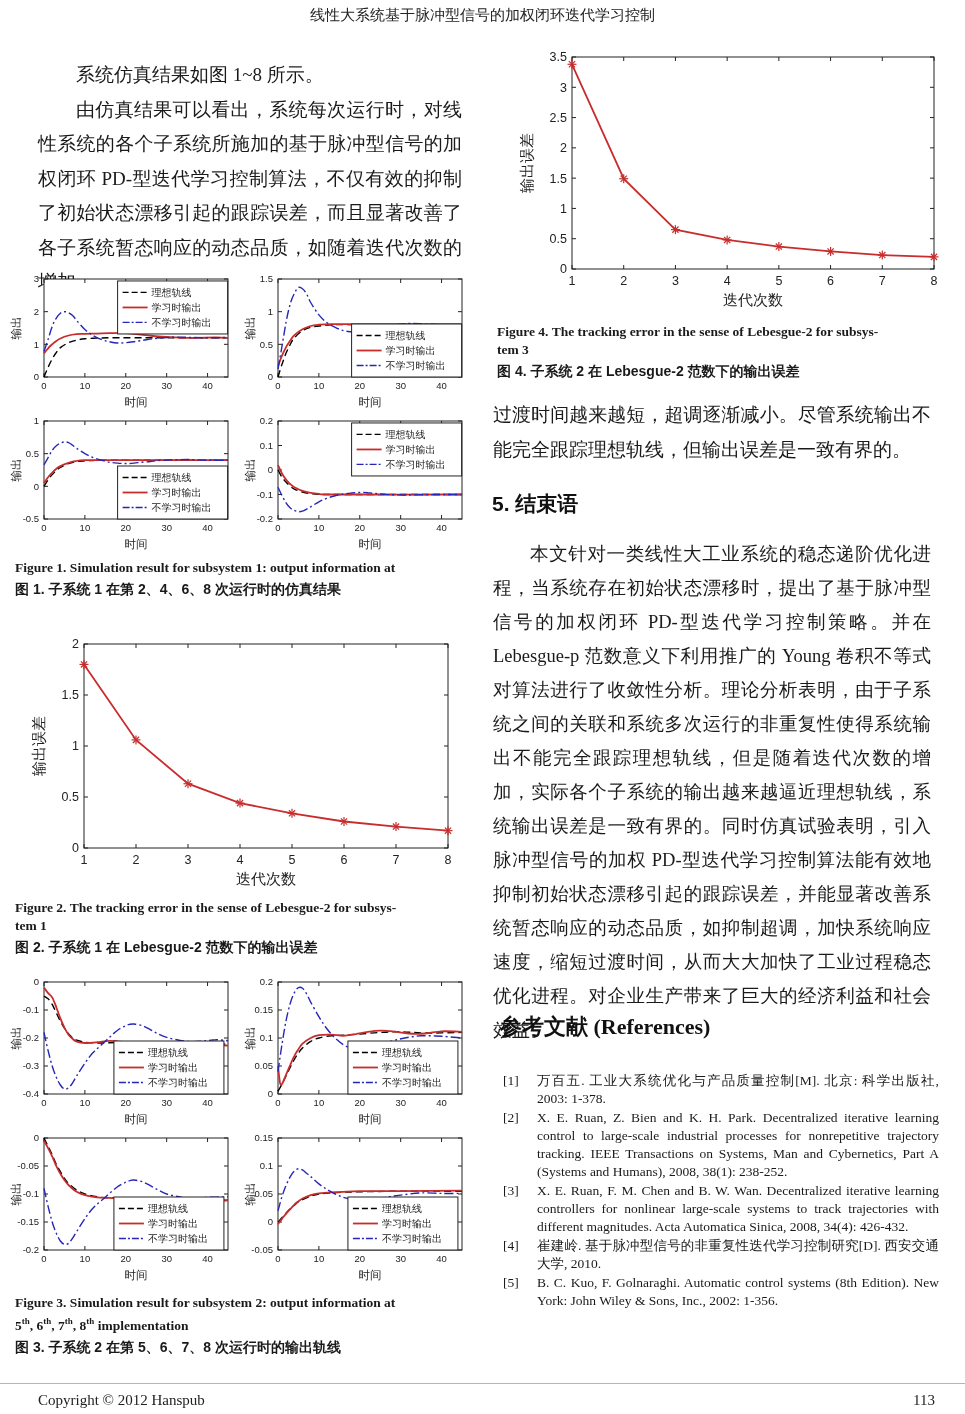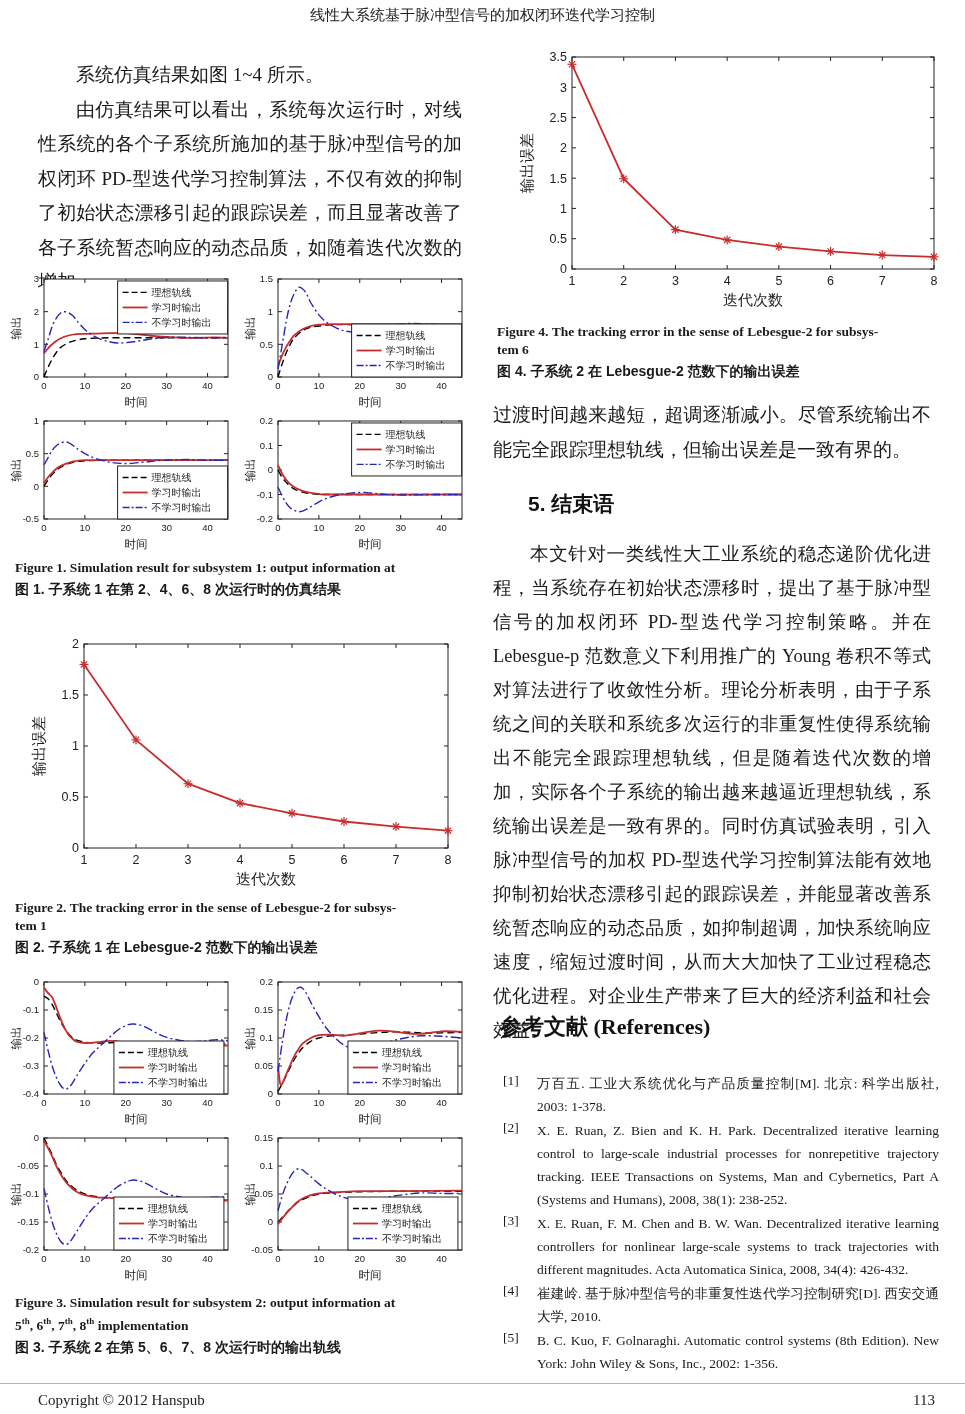--- a/index.html
+++ b/index.html
@@ -10,44 +10,44 @@
   .body-para{font-size:19px;line-height:34.5px;text-align:justify;}
   .indent{text-indent:2em;}
   .lc{position:absolute;left:38px;width:424px;}
   .rc{position:absolute;left:493px;width:438px;}
   .figgrid{position:absolute;display:grid;grid-template-columns:225px 225px;column-gap:9px;}
   .g1{row-gap:4px;}
   .caption{position:absolute;}
   .cap-en{font-weight:bold;font-size:13.5px;line-height:18px;font-family:"Liberation Serif", serif;}
   .cap-zh{font-weight:bold;font-size:14px;line-height:19px;margin-top:3px;
           font-family:"Liberation Sans", sans-serif;}
-  .sec-heading{position:absolute;left:528px;font-family:"Liberation Sans", sans-serif;
+  .sec-heading{position:absolute;left:492px;font-family:"Liberation Sans", sans-serif;
                font-weight:bold;font-size:21px;color:#111;}
   .refs-heading{position:absolute;left:500px;font-weight:bold;font-size:22px;color:#111;}
   .refs-heading .zh{font-family:Liberation Mono, monospace;}
   .refs-heading .en{font-family:"Liberation Serif", serif;}
   .ref-list{position:absolute;left:503px;width:436px;}
   .ref-row{display:flex;margin-bottom:1px;}
   .ref-num{flex:0 0 34px;font-size:13.5px;line-height:17.5px;}
-  .ref-text{flex:1;font-size:13.5px;line-height:23px;text-align:justify;}
+  .ref-text{flex:1;font-size:13.5px;line-height:18px;text-align:justify;}
   .footer-rule{position:absolute;left:0;top:1383px;width:965px;height:1px;background:#b5b5b5;}
   .footer{position:absolute;left:38px;right:30px;top:1392px;width:897px;
           display:flex;justify-content:space-between;font-size:15px;color:#222;}
   svg{display:block;}
   sup{font-size:9px;}
 </style>
 </head>
 <body>
 
 <div id="page">
 
   <div class="header">线性大系统基于脉冲型信号的加权闭环迭代学习控制</div>
 
   <div class="lc" style="top:58px;">
-    <div class="body-para indent">系统仿真结果如图 1~4 所示。</div>
+    <div class="body-para indent">系统仿真结果如图 1~8 所示。</div>
     <div class="body-para indent">由仿真结果可以看出，系统每次运行时，对线性系统的各个子系统所施加的基于脉冲型信号的加权闭环 PD-型迭代学习控制算法，不仅有效的抑制了初始状态漂移引起的跟踪误差，而且显著改善了各子系统暂态响应的动态品质，如随着迭代次数的增加，</div>
   </div>
 
   <div class="figgrid g1" style="left:10px;top:272px;">
     <svg width="225" height="138">
         <rect x="34" y="7" width="184" height="98" fill="#fff" stroke="#222" stroke-width="1"></rect>
         <line x1="34" y1="105" x2="34" y2="101" stroke="#222"></line>
         <line x1="34" y1="7" x2="34" y2="11" stroke="#222"></line>
         <text x="34" y="116.5" font-size="9.5" text-anchor="middle" fill="#222" font-family="&quot;Liberation Sans&quot;, sans-serif">0</text>
         <line x1="74.88888888888889" y1="105" x2="74.88888888888889" y2="101" stroke="#222"></line>
@@ -578,21 +578,21 @@
       <line x1="361.18571428571425" y1="206.96857142857144" x2="367.3857142857143" y2="213.16857142857143" stroke="#c92c2c" stroke-width="1.2"></line>
       <line x1="361.18571428571425" y1="213.16857142857143" x2="367.3857142857143" y2="206.96857142857144" stroke="#c92c2c" stroke-width="1.2"></line>
       <line x1="411.5" y1="211.88571428571427" x2="420.5" y2="211.88571428571427" stroke="#c92c2c" stroke-width="1.2"></line>
       <line x1="416" y1="207.38571428571427" x2="416" y2="216.38571428571427" stroke="#c92c2c" stroke-width="1.2"></line>
       <line x1="412.9" y1="208.78571428571428" x2="419.1" y2="214.98571428571427" stroke="#c92c2c" stroke-width="1.2"></line>
       <line x1="412.9" y1="214.98571428571427" x2="419.1" y2="208.78571428571428" stroke="#c92c2c" stroke-width="1.2"></line>
     </svg>
 
   <div class="caption" style="left:497px;top:323px;width:446px;">
     <div class="cap-en">Figure 4. The tracking error in the sense of Lebesgue-2 for subsys-</div>
-    <div class="cap-en">tem 6</div>
+    <div class="cap-en">tem 3</div>
     <div class="cap-zh">图 4. 子系统 2 在 Lebesgue-2 范数下的输出误差</div>
   </div>
 
   <div class="rc" style="top:398px;">
     <div class="body-para">过渡时间越来越短，超调逐渐减小。尽管系统输出不能完全跟踪理想轨线，但输出误差是一致有界的。</div>
   </div>
 
   <div class="sec-heading" style="top:490px;">5. 结束语</div>
 
   <div class="rc" style="top:537px;">

